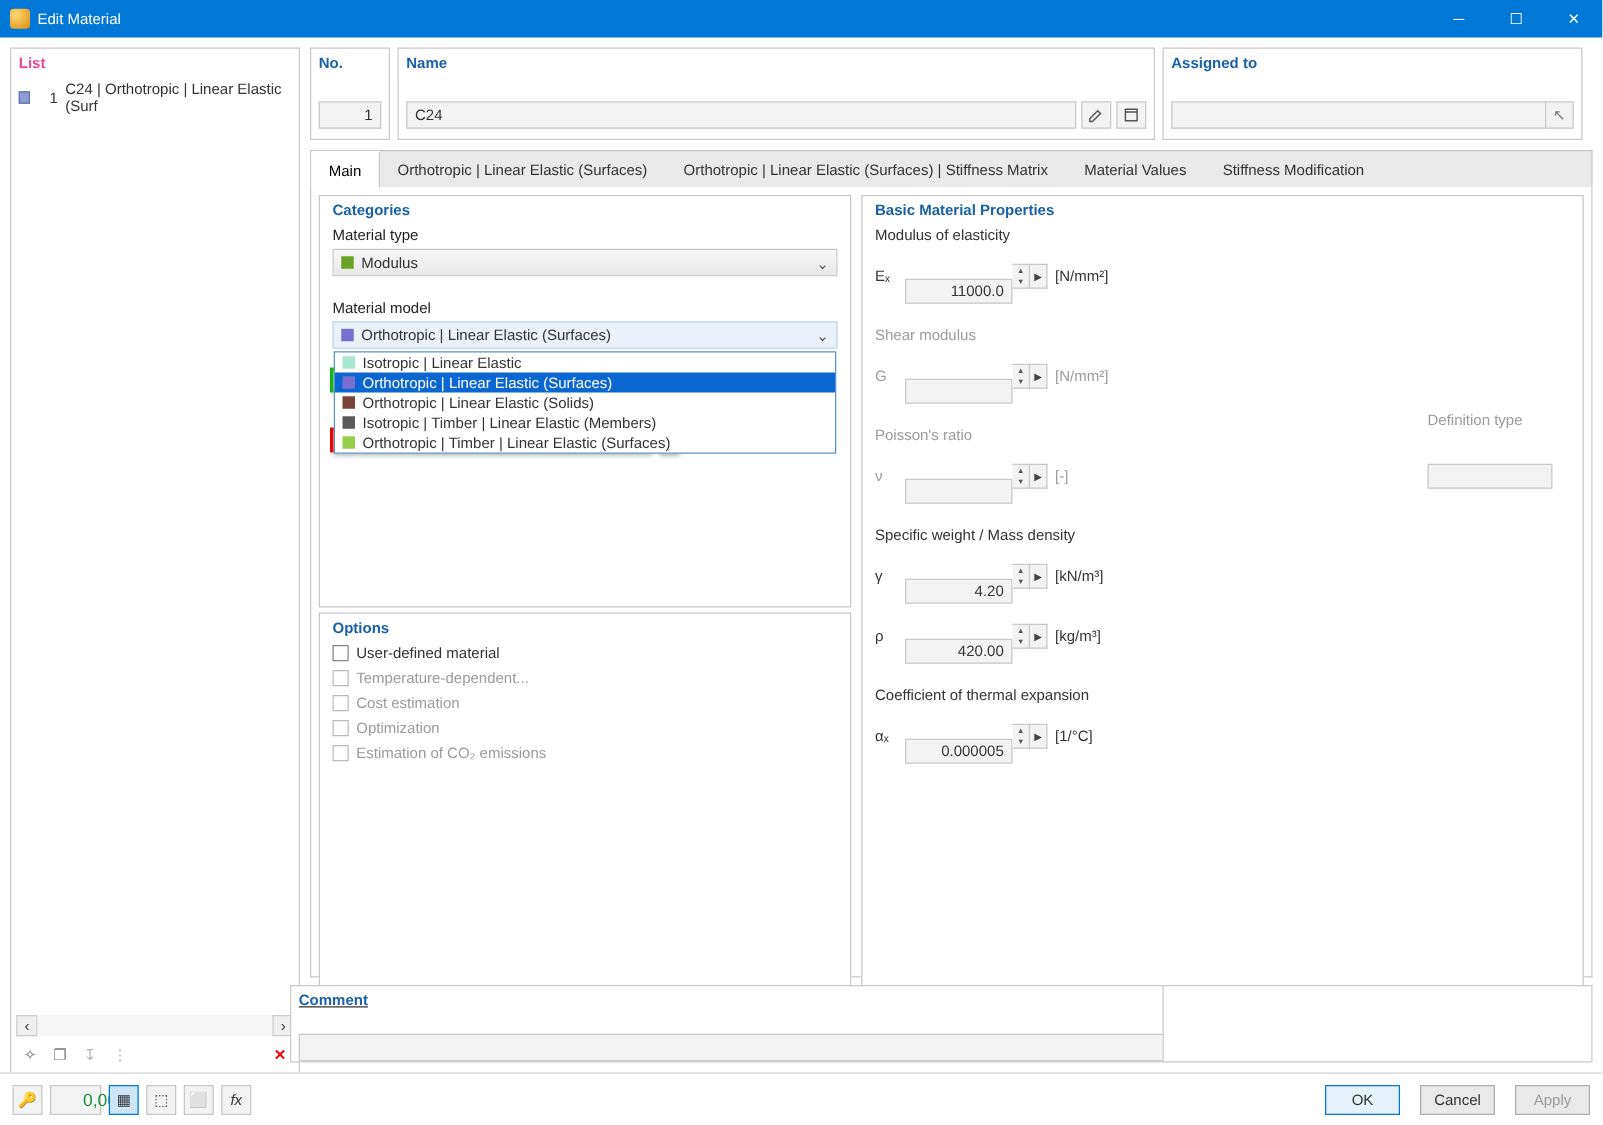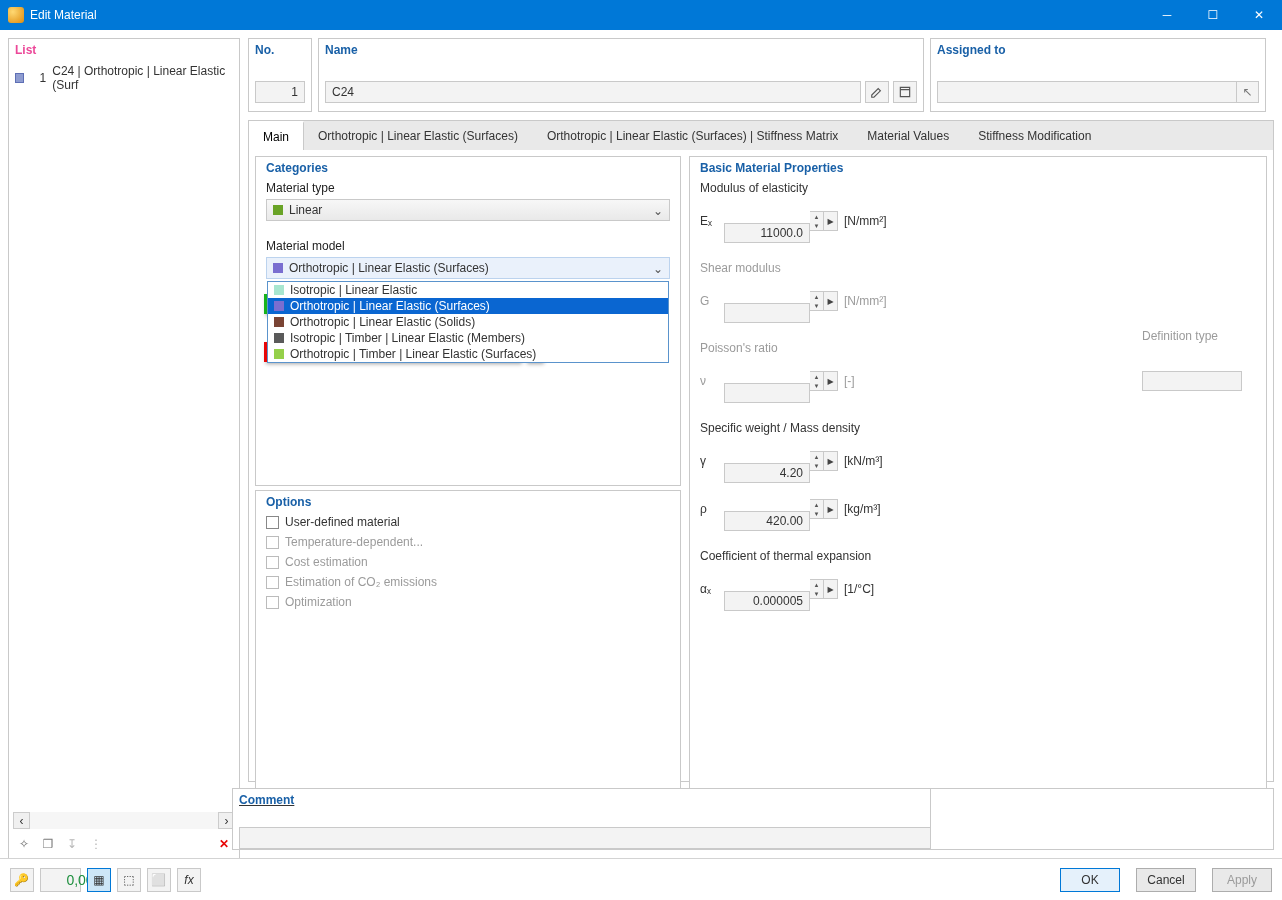--- a/index.html
+++ b/index.html
@@ -188,21 +188,21 @@
       </div>
   </div>
 
   <div class="panel maincol" style="position:absolute;">
 
     <div class="group cat">
       <div class="ghdr">Categories</div>
       <div class="label">Material type</div>
       <div class="select">
         <span class="swatch" style="background:#69a326"></span>
-        <span>Linear</span>
+        <span>Modulus</span>
         <span class="chev">⌄</span>
       </div>
       <div class="label" style="margin-top:18px;">Material model</div>
       <div class="select light" style="position:relative;">
         <span class="swatch" style="background:#7a6ed0"></span>
         <span>Orthotropic | Linear Elastic (Surfaces)</span>
         <span class="chev">⌄</span>
 
         <div class="ddlist">
           <div class="dditem">
@@ -333,25 +333,25 @@
       <div class="chkrow dis">
           <div class="chkbox"></div>
           <span>Temperature-dependent...</span>
         </div>
       <div class="chkrow dis">
           <div class="chkbox"></div>
           <span>Cost estimation</span>
         </div>
       <div class="chkrow dis">
           <div class="chkbox"></div>
+          <span>Optimization</span>
+        </div>
+      <div class="chkrow dis">
+          <div class="chkbox"></div>
           <span>Estimation of CO₂ emissions</span>
-        </div>
-      <div class="chkrow dis">
-          <div class="chkbox"></div>
-          <span>Optimization</span>
         </div>
     </div>
   </div>
 
   <div class="panel commentToolbar">
     <div class="fieldHdr">Comment</div>
     <div class="sel">
         <span class="chev">⌄</span>
       </div>
     <div class="copyBtn">❐</div>

